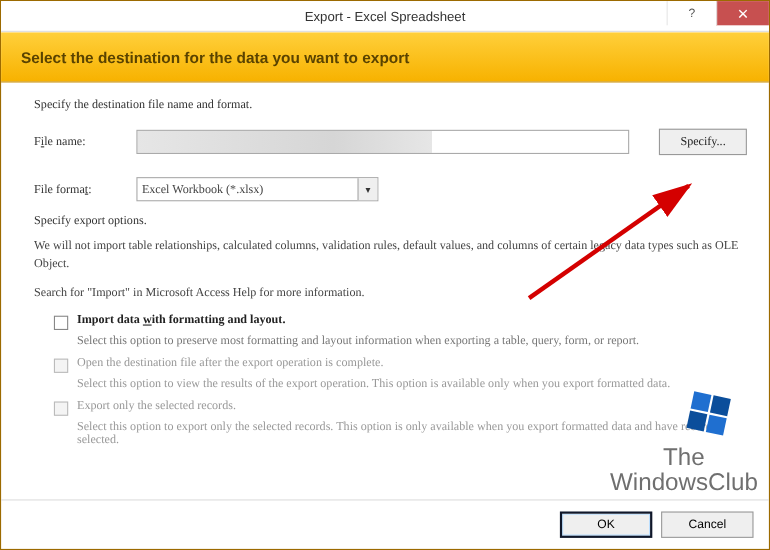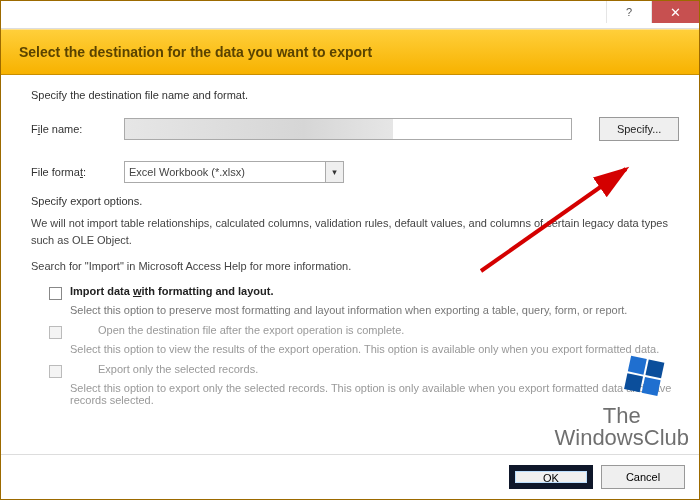--- a/index.html
+++ b/index.html
@@ -60,20 +60,21 @@
     padding: 14px 18px;
     color: #5a4300;
     font-size: 14px;
     font-weight: bold;
   }
   .body {
     flex: 1;
     padding: 14px 20px 10px 30px;
     color: #444;
     overflow: hidden;
+    font-family: Liberation Serif, serif;
   }
   .section-label { margin-bottom: 16px; color: #333; }
   .row { display: flex; align-items: center; margin-bottom: 20px; gap: 13px; }
   .row-label { width: 80px; color: #333; }
   .text-input {
     border: 1px solid #aaa;
     height: 22px;
     padding: 2px 4px;
     font-family: inherit;
     font-size: 11px;
@@ -114,37 +115,37 @@
     width:13px; height:13px;
     border:1px solid #888;
     background:#fff;
     margin-right:8px;
     margin-top:2px;
     flex-shrink:0;
   }
   .checkbox.disabled { border-color:#bbb; background:#f4f4f4; }
   .opt-text b { font-weight: bold; color:#222;}
   .opt-sub { margin-left: 39px; color:#777; margin-bottom:8px; }
-  .disabled-text { color:#999;gap:28px; }
+  .disabled-text { color:#999; }
   .underline-accessor { text-decoration: underline; }
   .footer {
     border-top: 1px solid #ddd;
     padding: 10px 14px;
     display:flex;
     justify-content:flex-end;
     gap: 8px;
   }
   .dlg-btn {
     width: 84px; height: 24px;
     background:#efefef;
     border:1px solid #999;
     font-family:inherit; font-size:11px;
     cursor:pointer;
   }
-  .dlg-btn.primary { border:6px solid #0f172a; box-shadow: inset 0 0 0 1px #bcdfff; }
+  .dlg-btn.primary { border:2px solid #0f172a; box-shadow: inset 0 0 0 1px #bcdfff; }
   
   .arrow-anno {
     position:absolute;
     left: 460px; top: 160px;
     pointer-events:none;
   }
   
   .watermark {
     position:absolute;
     right: 10px; bottom: 50px;
@@ -161,20 +162,21 @@
     position:absolute;
     right: 30px; bottom: 98px;
   }
 </style>
 </head>
 <body>
 
 <div class="window">
 
   <div class="titlebar">
+    <span class="title-text">Export - Excel Spreadsheet</span>
     <div class="titlebtns">
       <div class="titlebtn">
           <span>?</span>
         </div>
       <div class="titlebtn closebtn">
           <span>✕</span>
         </div>
     </div>
   </div>
 

